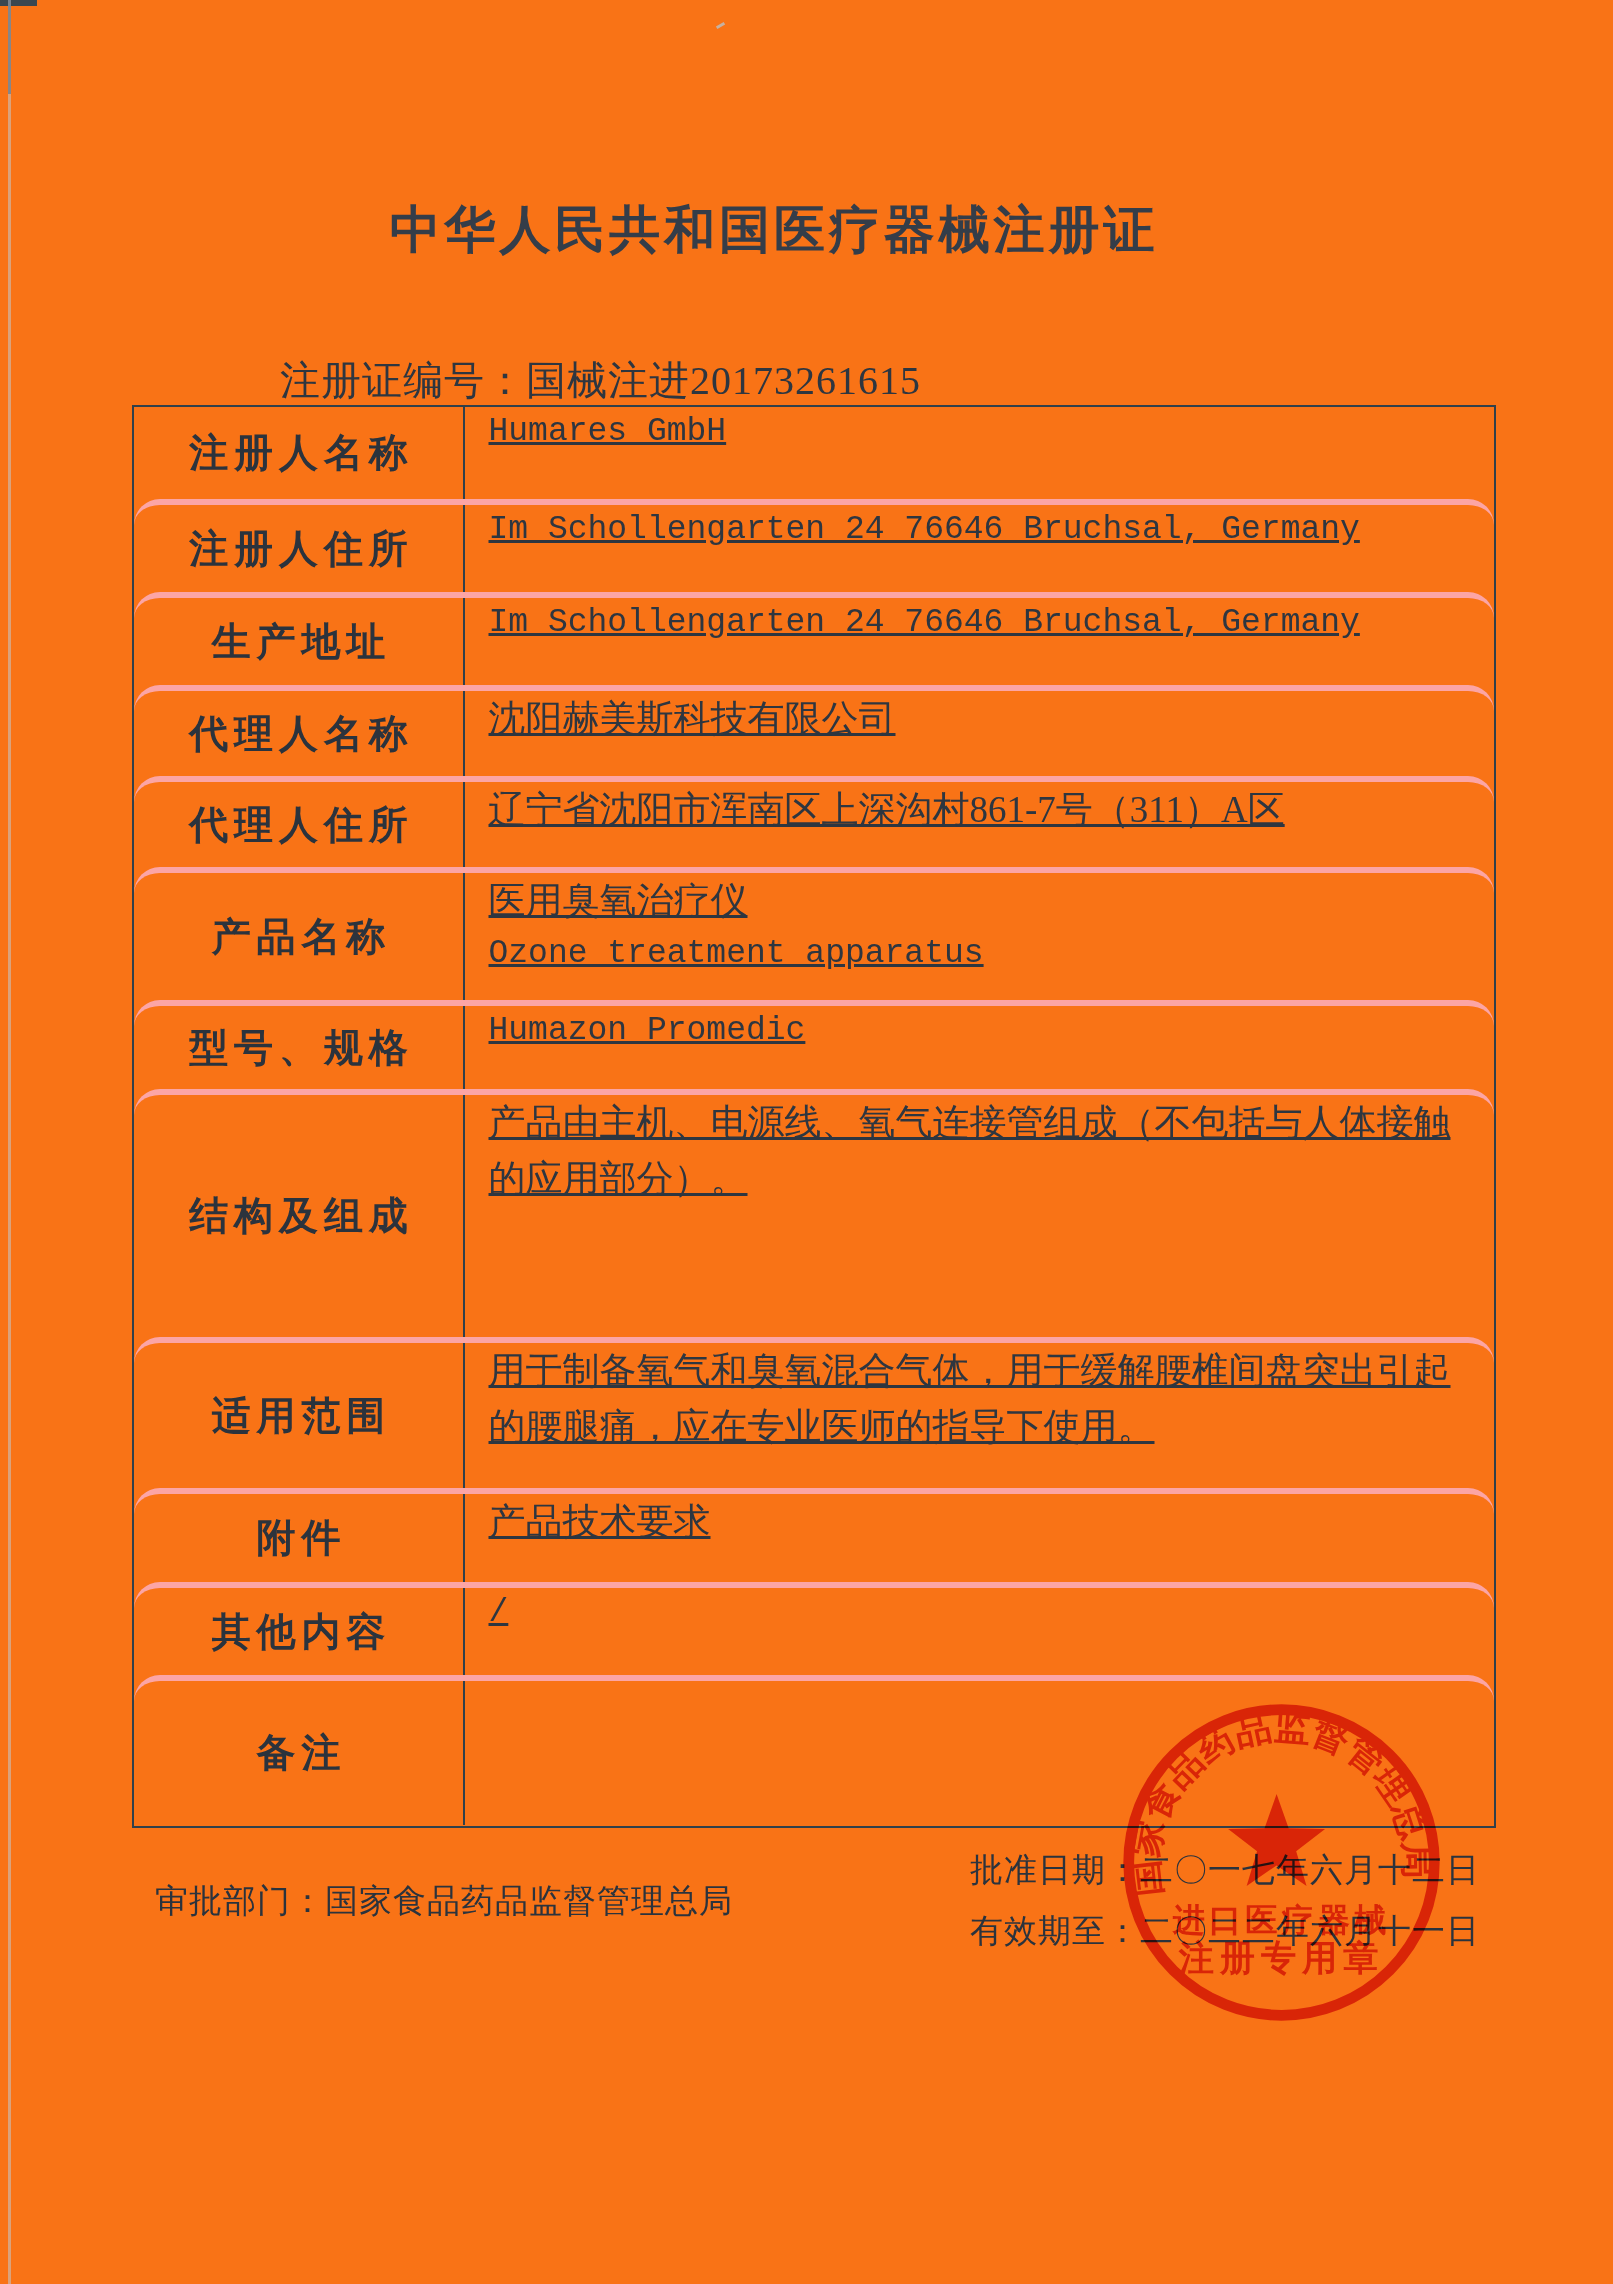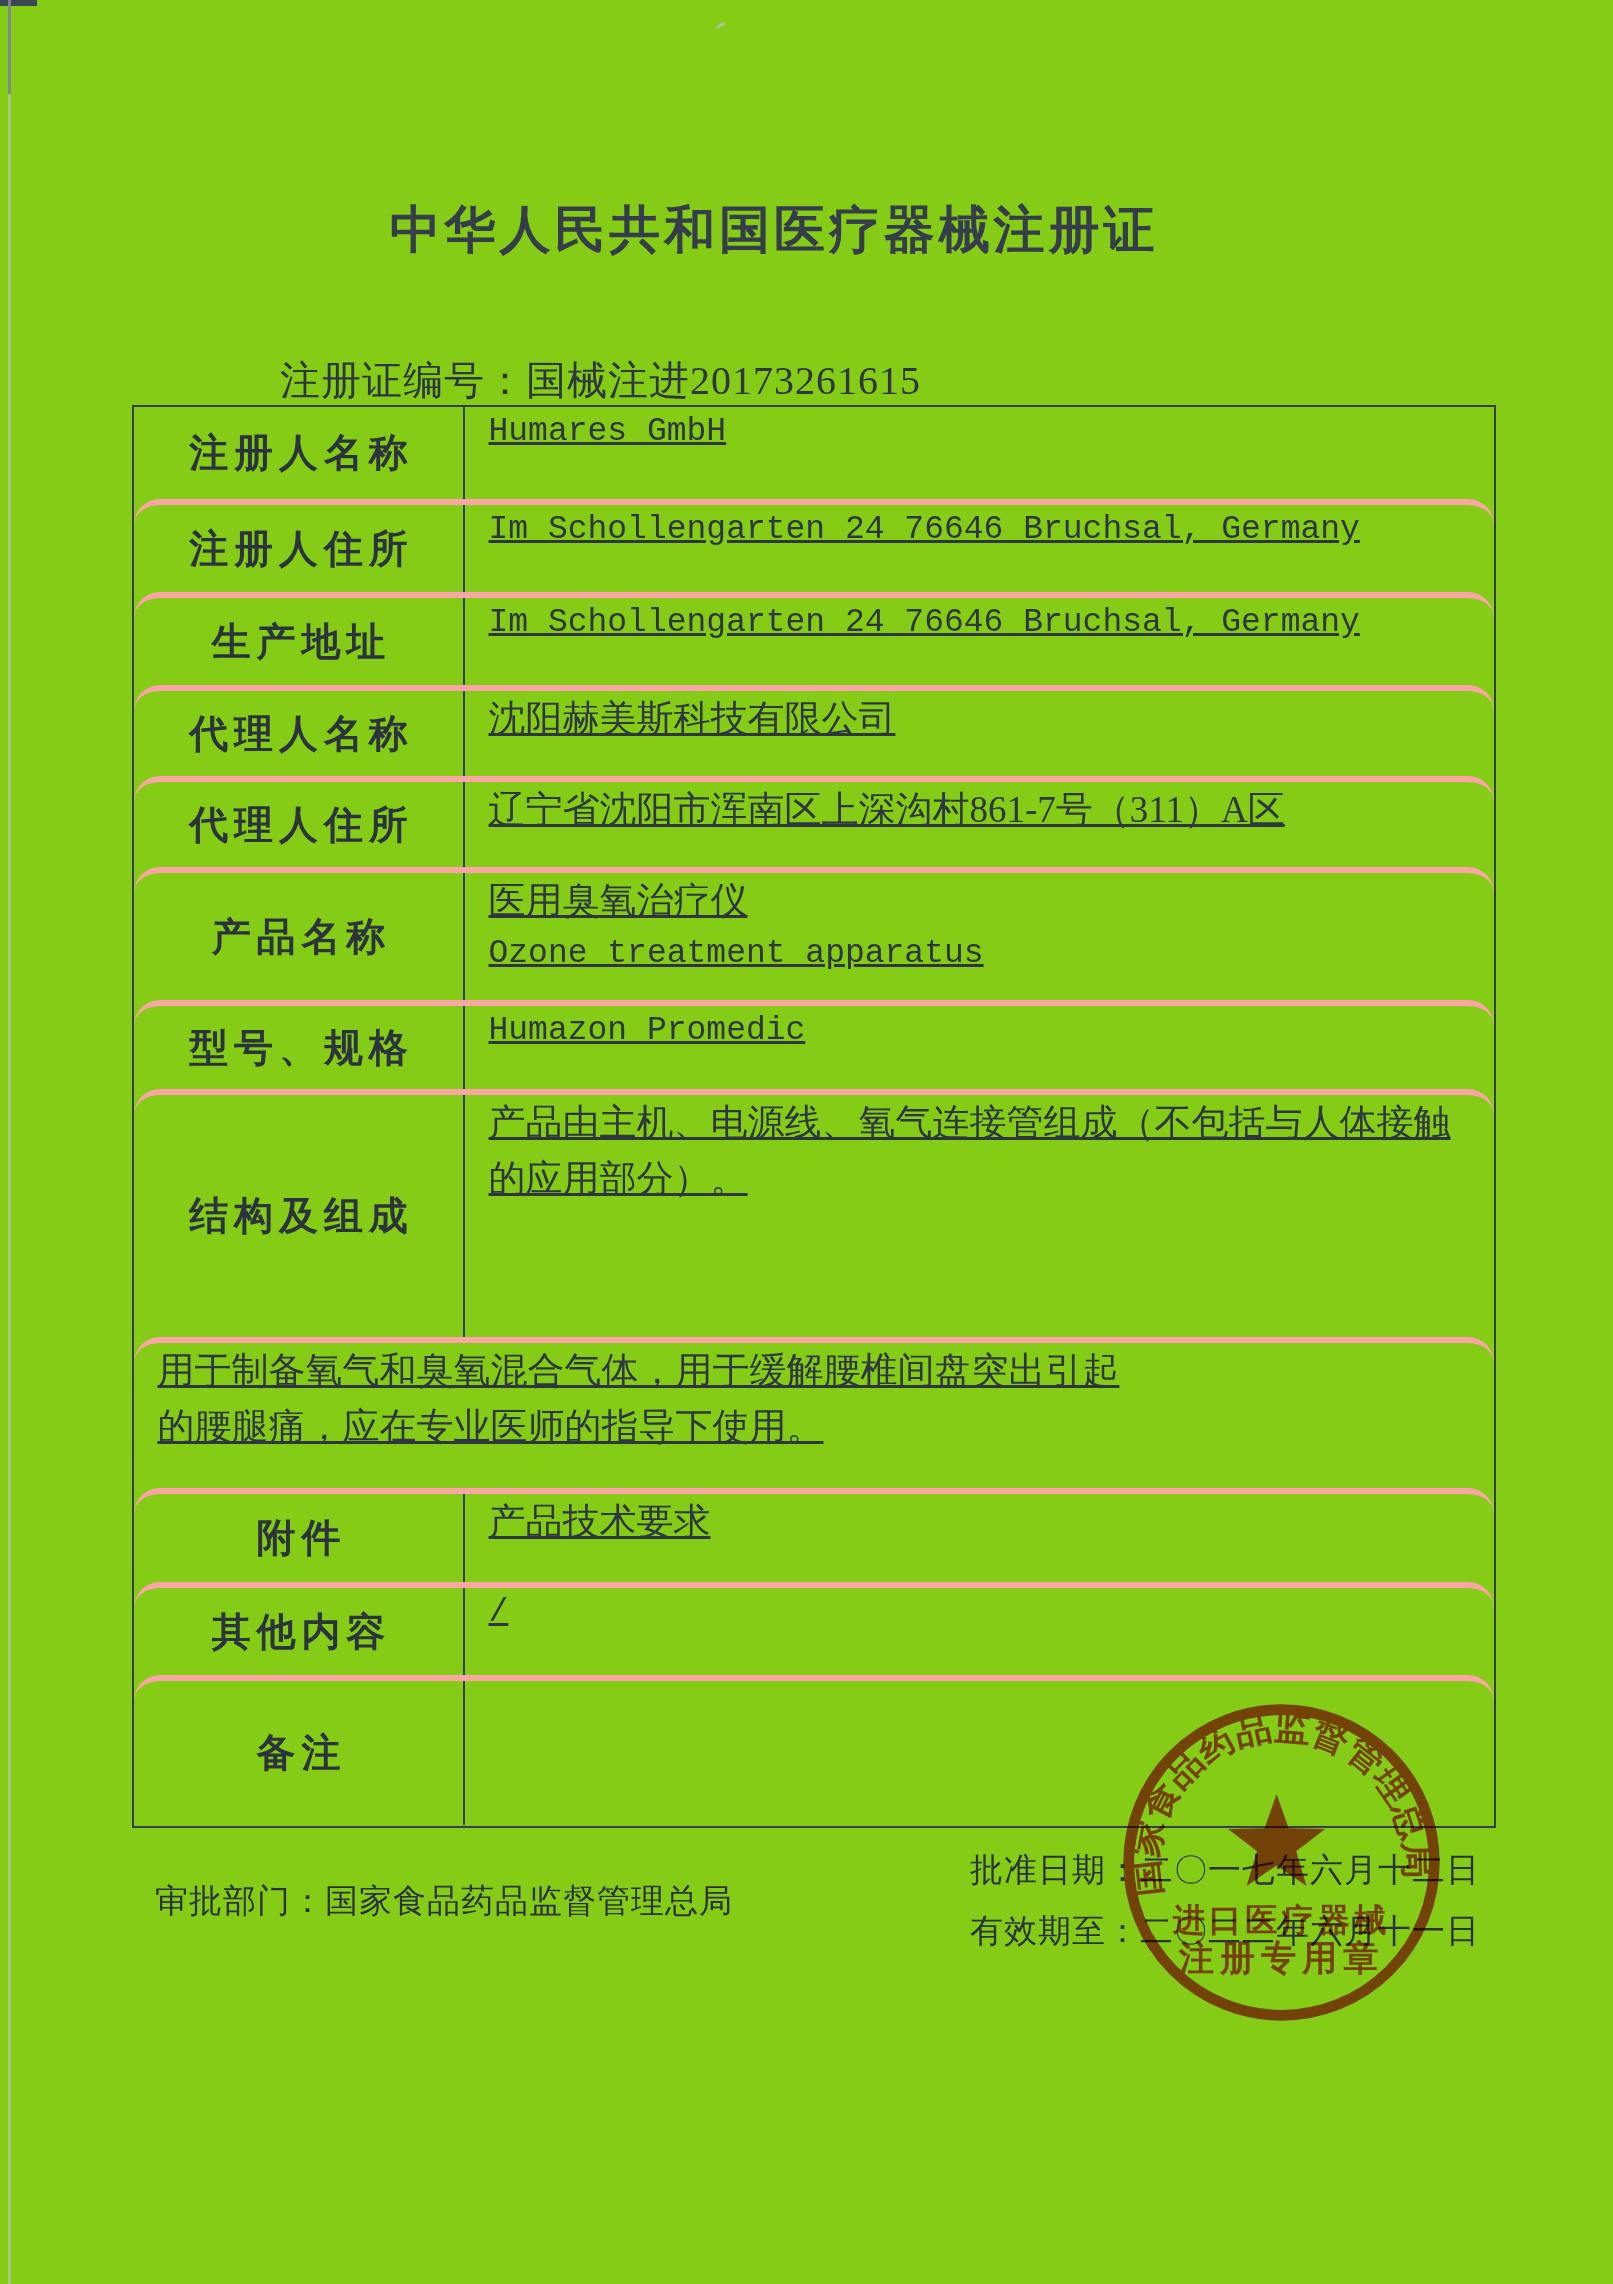--- a/index.html
+++ b/index.html
@@ -1,18 +1,18 @@
 <!DOCTYPE html>
 <html><head>
 <meta charset="utf-8">
 <style>
   html,body { margin:0; padding:0; background:#e9e9e9; }
   .page {
     position:relative; width:1613px; height:2285px; margin:0 auto;
-    background:#84cc16; overflow:hidden;
+    background:#f97316; overflow:hidden;
     font-family:"Liberation Serif","DejaVu Serif",serif;
     color:#2e3640;
   }
   .title {
     position:absolute; left:132px; top:196px; width:1284px;
     text-align:center; font-size:51px; font-weight:bold;
     letter-spacing:3.9px; color:#343d49;
   }
   .certno-line {
     position:absolute; left:280px; top:353px;
@@ -121,20 +121,21 @@
 
     <div class="trow" style="height:248px">
       <div class="tlabel">结构及组成</div>
       <div class="tvalue">
         <span class="cjk-line">产品由主机、电源线、氧气连接管组成（不包括与人体接触</span>
         <span class="cjk-line">的应用部分）。</span>
       </div>
     </div>
 
     <div class="trow" style="height:151px">
+      <div class="tlabel">适用范围</div>
       <div class="tvalue">
         <span class="cjk-line">用于制备氧气和臭氧混合气体，用于缓解腰椎间盘突出引起</span>
         <span class="cjk-line">的腰腿痛，应在专业医师的指导下使用。</span>
       </div>
     </div>
 
     <div class="trow" style="height:94px">
       <div class="tlabel">附件</div>
       <div class="tvalue">
           <span class="cjk-line">产品技术要求</span>

